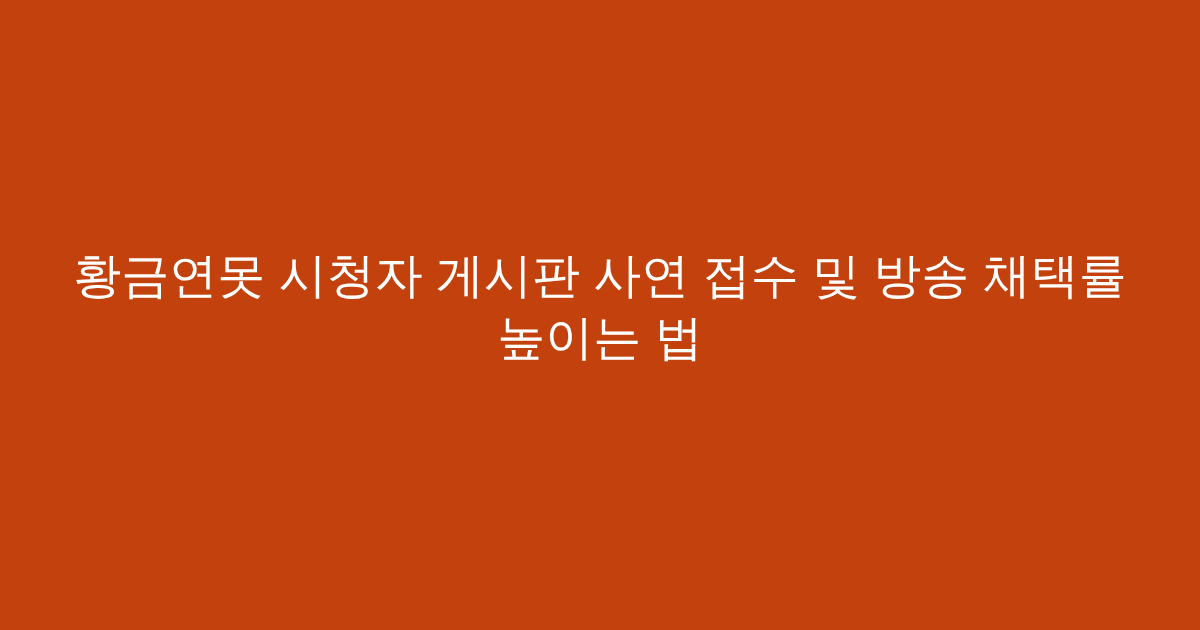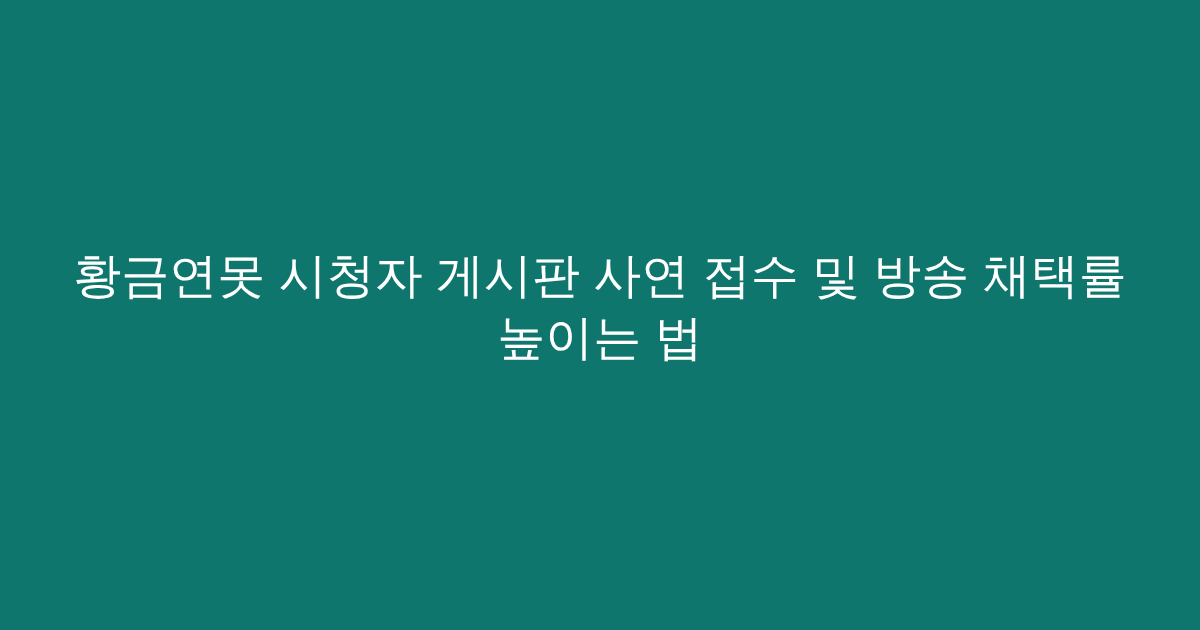--- a/index.html
+++ b/index.html
@@ -43,21 +43,21 @@
     letter-spacing: 0px;
     color: #ffffff;
     word-break: keep-all;
     white-space: normal;
     text-rendering: optimizeLegibility;
   }
 </style>
 </head>
 <body>
 
-<div id="og-card" style="background: #0f766e;">
+<div id="og-card" style="background: #c2410c;">
 
   <div id="title-block">
 
     <h1 id="card-title" style="color: rgb(255, 255, 255);">황금연못 시청자 게시판 사연 접수 및 방송 채택률 높이는 법</h1>
 
   </div>
 
 </div>
 
 </body></html>

